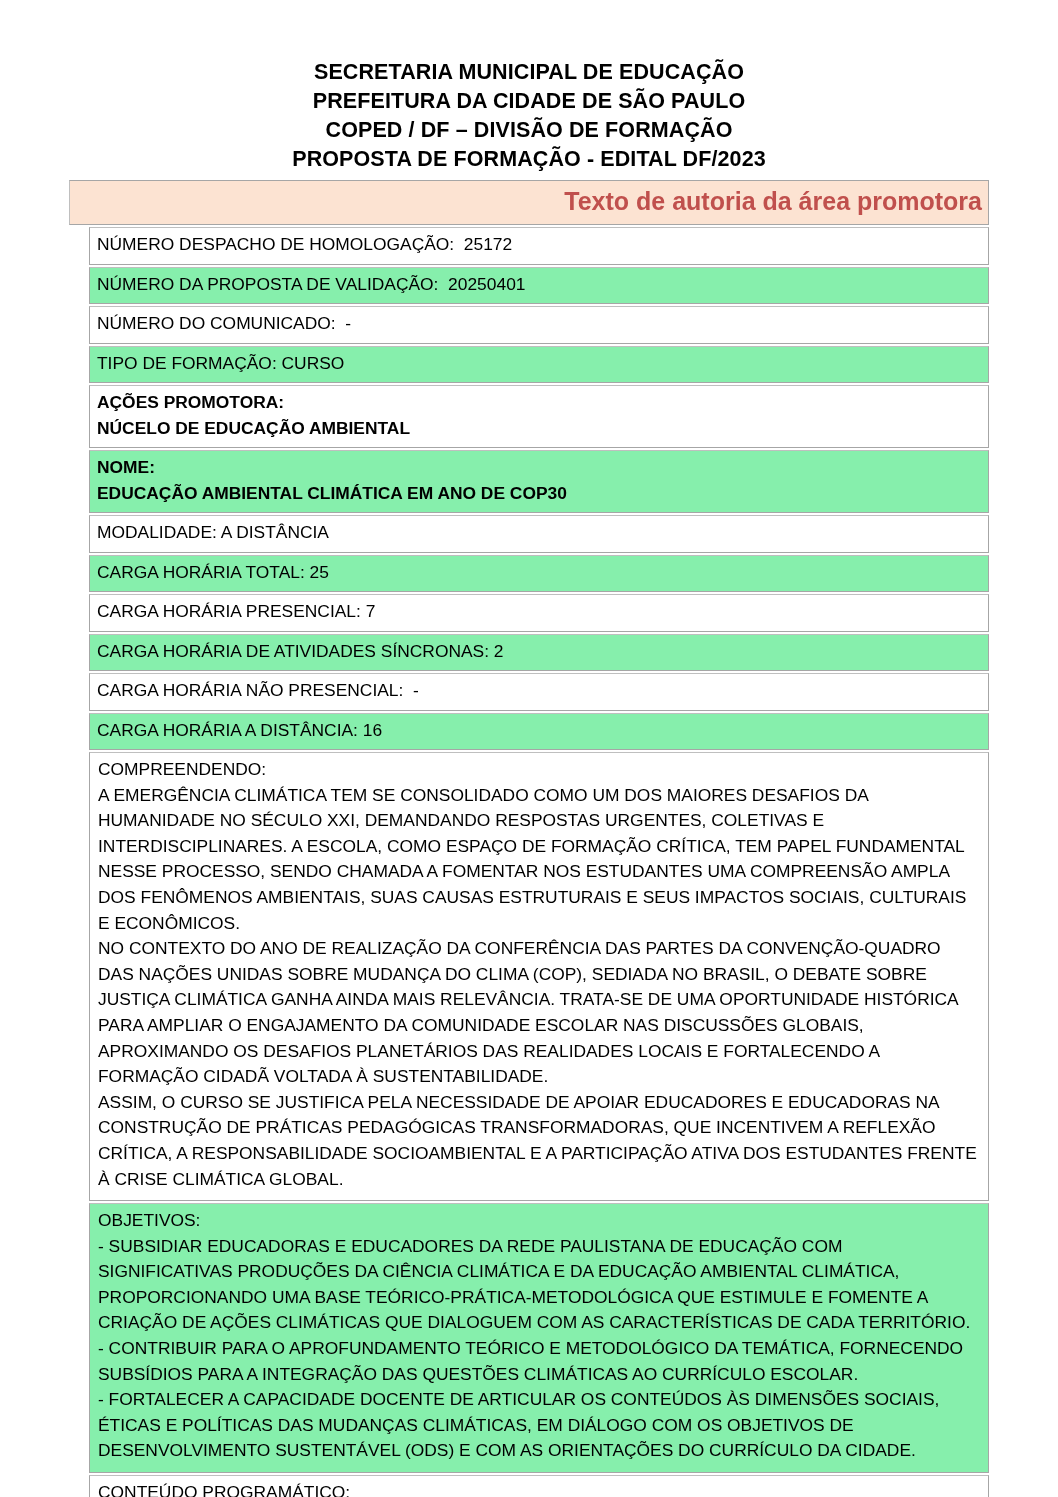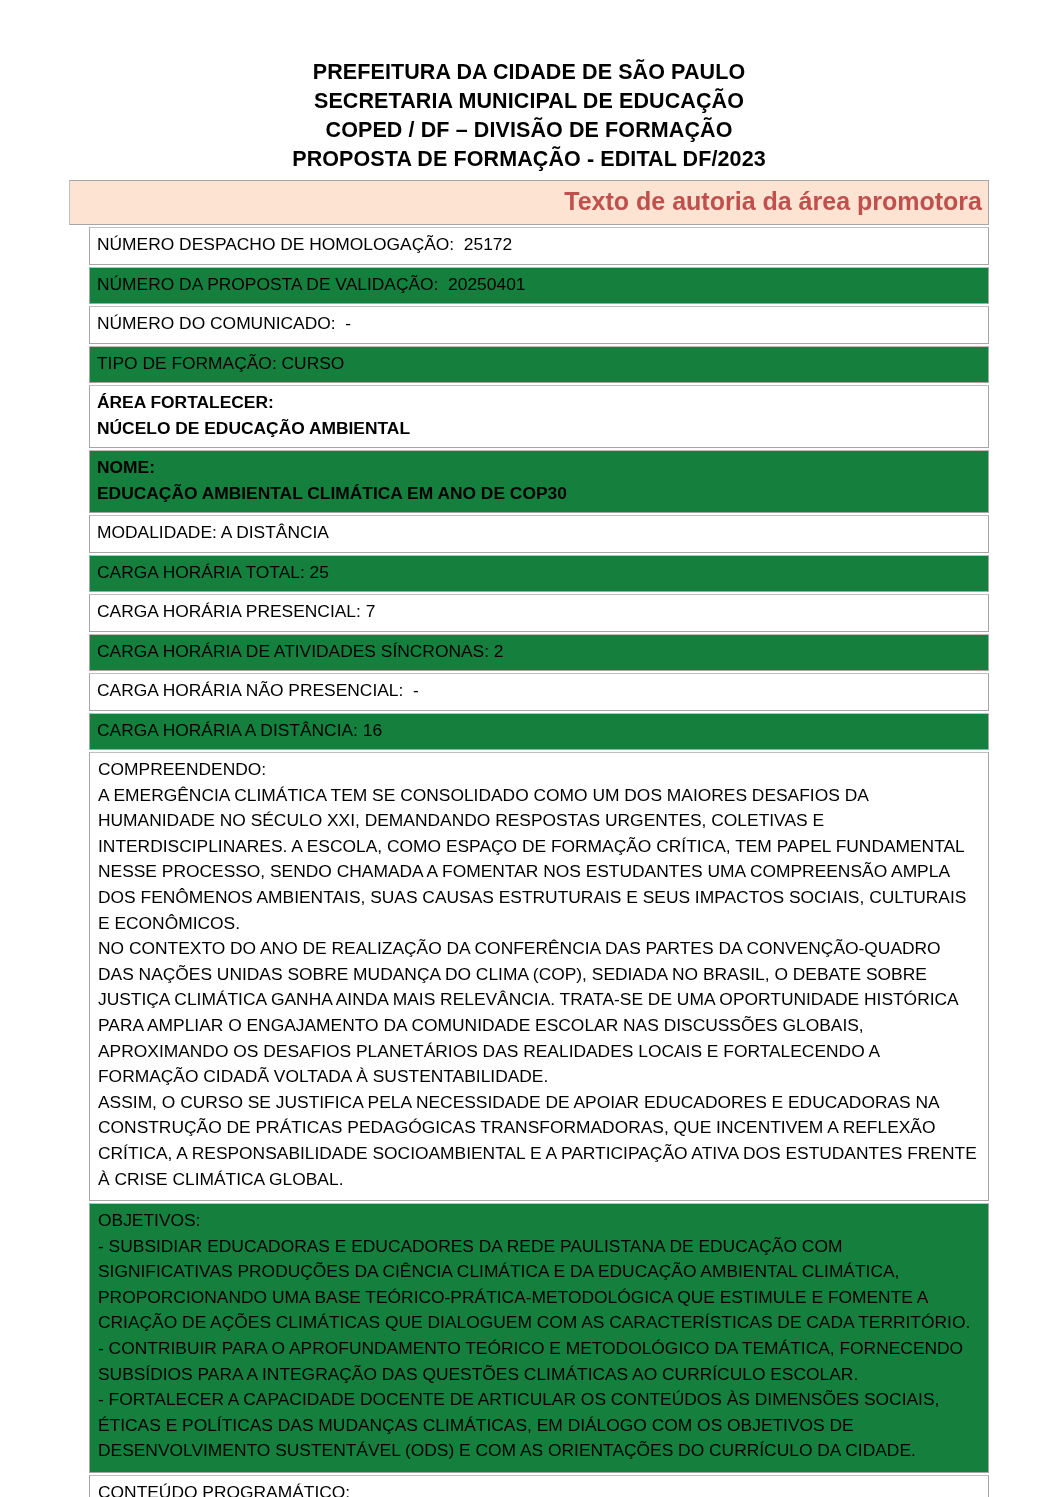--- a/index.html
+++ b/index.html
@@ -68,21 +68,21 @@
     margin-top: 2px;
     padding: 4px 7px 6px 7px;
     font-size: 17.4px;
     line-height: 25.5px;
     background: #ffffff;
     color: #000;
     word-wrap: break-word;
     margin-left: 20px;
   }
   .row.shaded {
-    background: #15803d;
+    background: #86efac;
   }
   .row.bold {
     font-weight: bold;
   }
   .row .line {
     display: block;
     white-space: pre-wrap;
   }
 
   .row.block {
@@ -96,22 +96,22 @@
     padding-bottom: 0;
     min-height: 96px;
   }
 </style>
 </head>
 <body>
 
 <div class="page">
 
   <div class="doc-heading">
+    <span class="hline">SECRETARIA MUNICIPAL DE EDUCAÇÃO</span>
     <span class="hline">PREFEITURA DA CIDADE DE SÃO PAULO</span>
-    <span class="hline">SECRETARIA MUNICIPAL DE EDUCAÇÃO</span>
     <span class="hline">COPED / DF – DIVISÃO DE FORMAÇÃO</span>
     <span class="hline">PROPOSTA DE FORMAÇÃO - EDITAL DF/2023</span>
   </div>
 
   <div class="form-table">
     <div class="band">
       <div class="band-title">Texto de autoria da área promotora</div>
     </div>
     <div id="rows-host">
         <div class="row">
@@ -120,21 +120,21 @@
         <div class="row shaded">
           <span class="line">NÚMERO DA PROPOSTA DE VALIDAÇÃO:  20250401</span>
         </div>
         <div class="row">
           <span class="line">NÚMERO DO COMUNICADO:  -</span>
         </div>
         <div class="row shaded">
           <span class="line">TIPO DE FORMAÇÃO: CURSO</span>
         </div>
         <div class="row bold">
-          <span class="line">ÁREA FORTALECER:</span>
+          <span class="line">AÇÕES PROMOTORA:</span>
           <span class="line">NÚCELO DE EDUCAÇÃO AMBIENTAL</span>
         </div>
         <div class="row shaded bold">
           <span class="line">NOME:</span>
           <span class="line">EDUCAÇÃO AMBIENTAL CLIMÁTICA EM ANO DE COP30</span>
         </div>
         <div class="row">
           <span class="line">MODALIDADE: A DISTÂNCIA</span>
         </div>
         <div class="row shaded">

